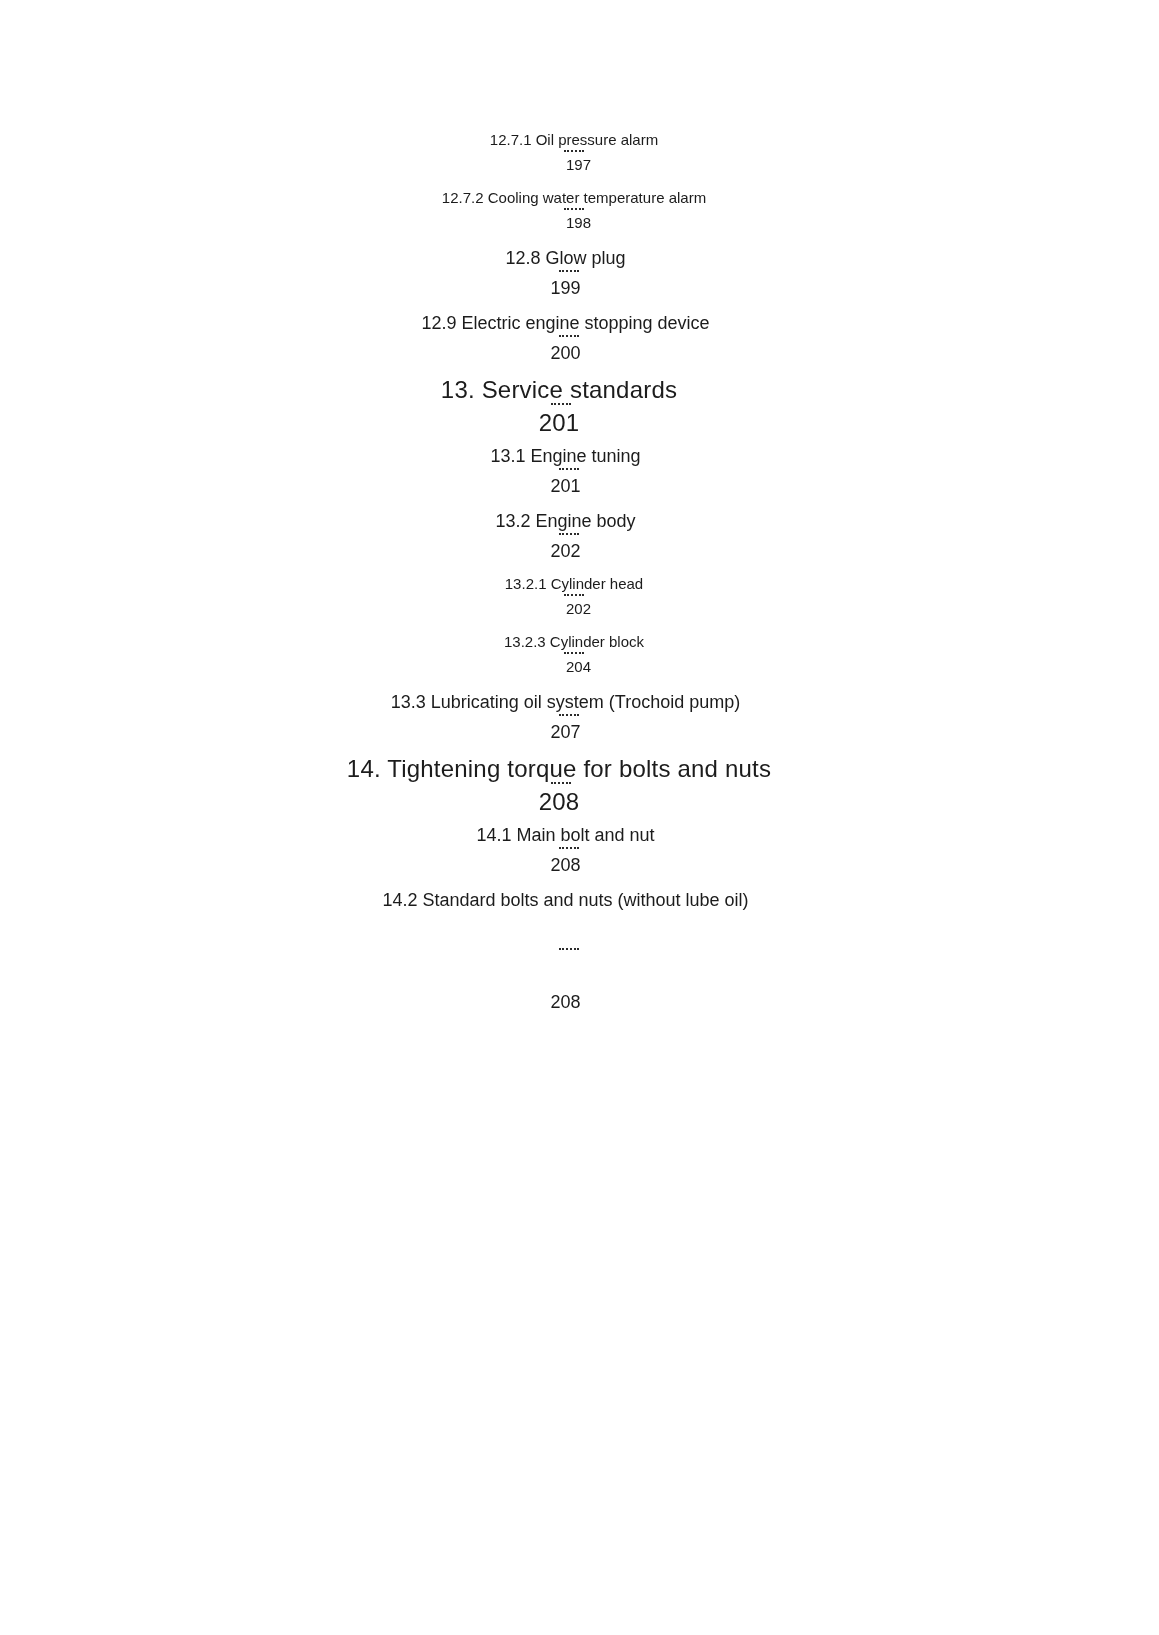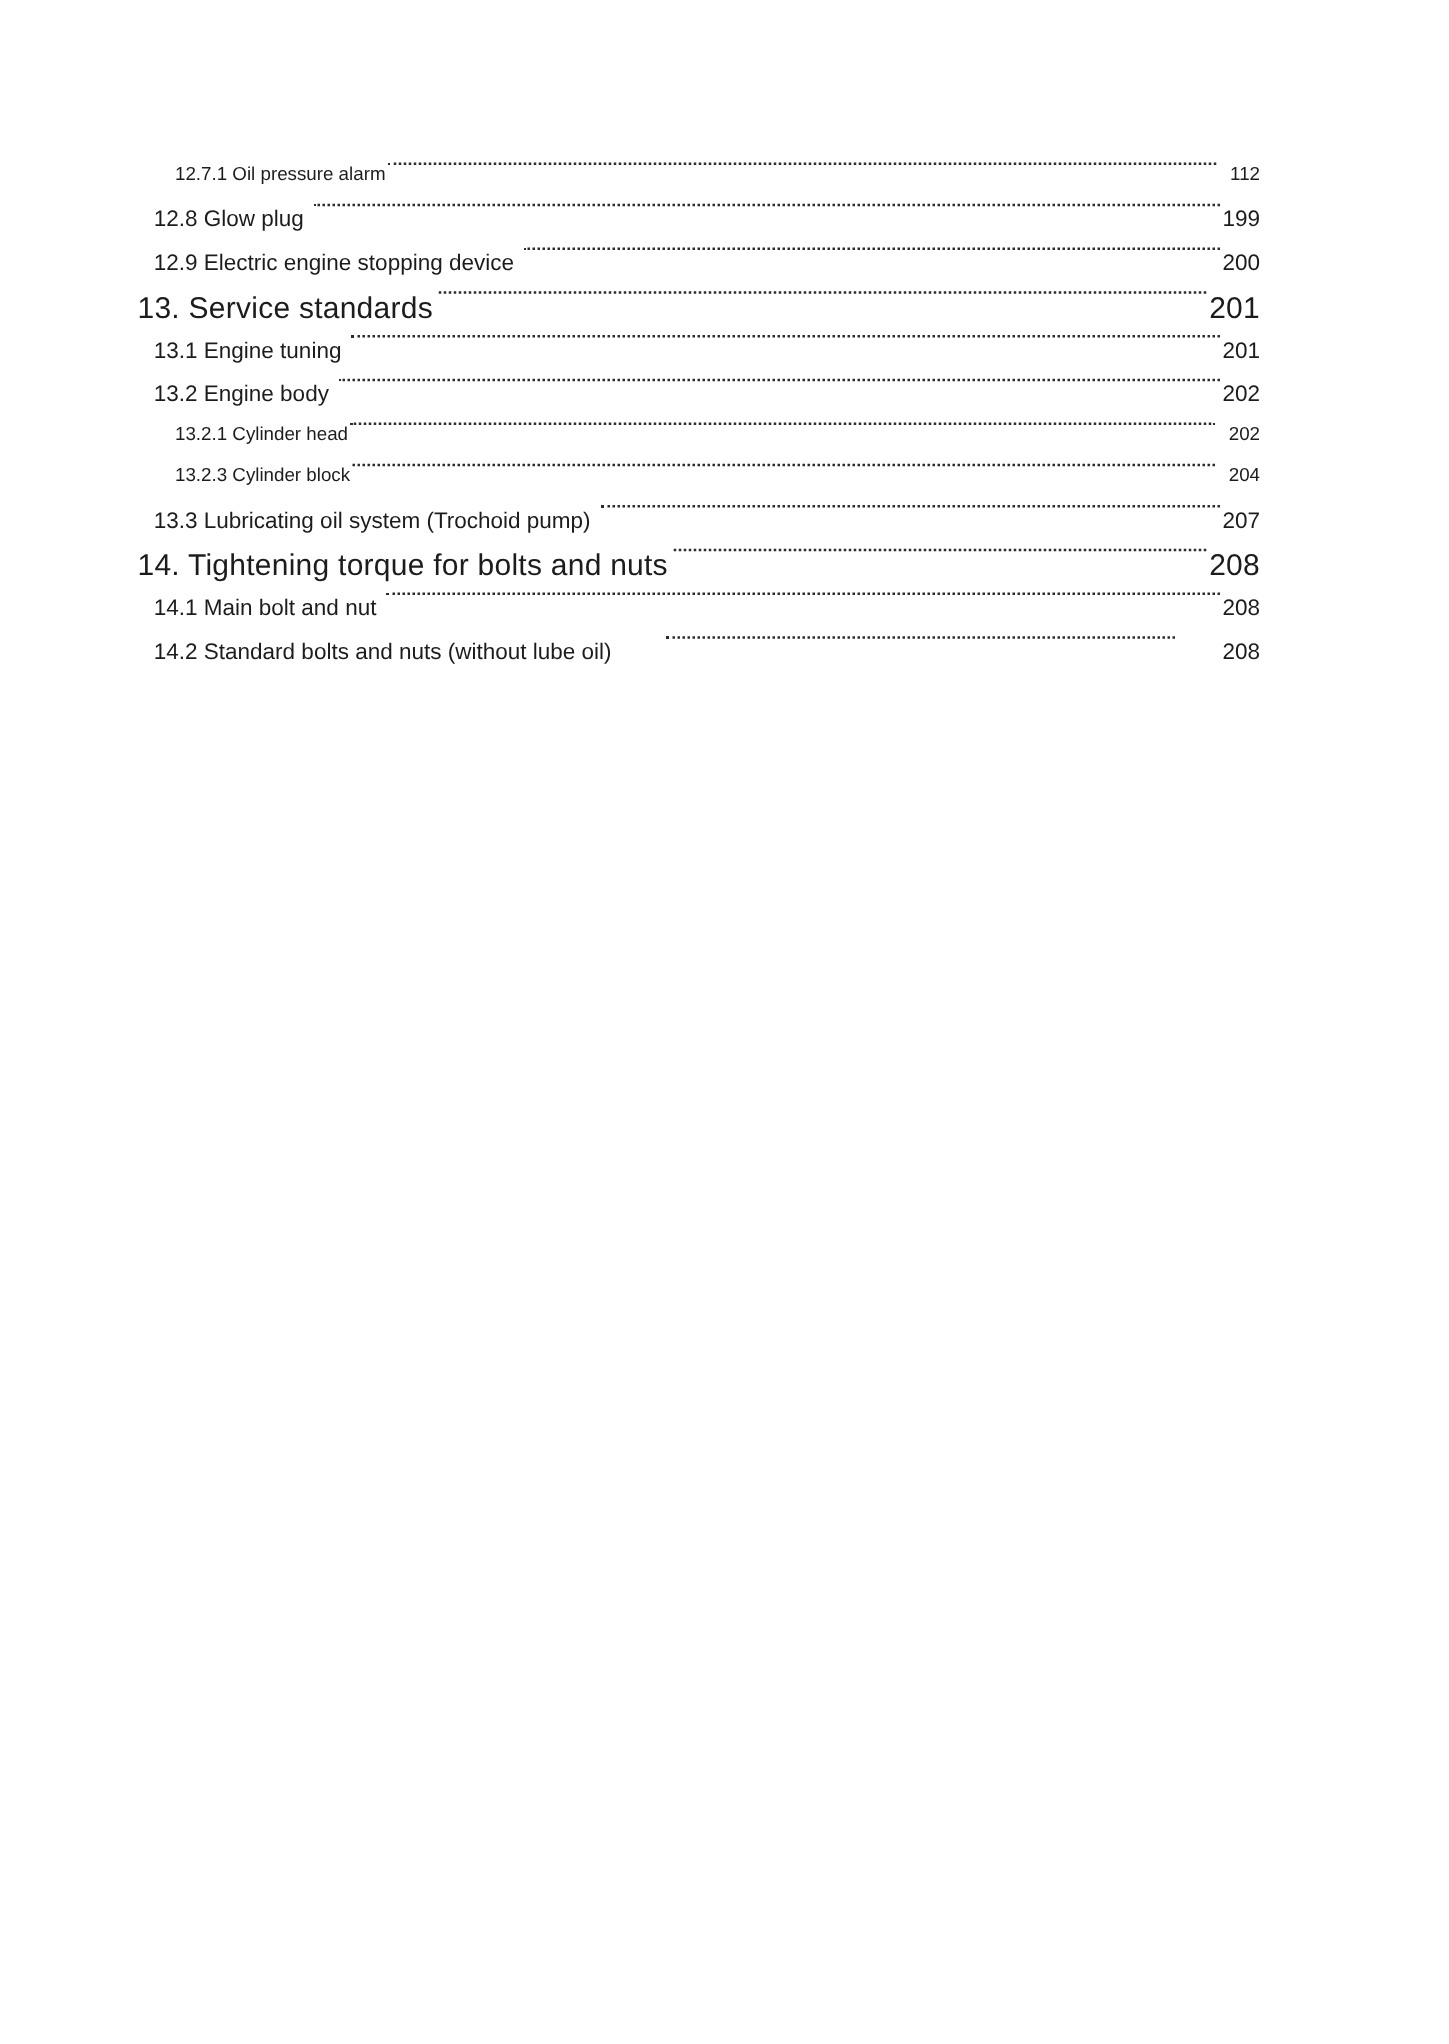--- a/index.html
+++ b/index.html
@@ -12,23 +12,24 @@
     width: 1159px;
     height: 1635px;
     background: #ffffff;
     overflow: hidden;
   }
   .toc {
     padding: 130px 151px 0 0;
   }
   .toc-row {
     display: flex;
-    align-items: flex-start;
+    align-items: center;
     color: #1c1c1c;
     white-space: nowrap;
+    flex-direction: column;
   }
   .toc-row .label { flex: 0 0 auto; }
   .toc-row .dots {
     flex: 1 1 auto;
     border-bottom: 2px dotted #2b2b2b;
     margin: 0 2px 4px 5px;
     min-width: 20px;
   }
   .toc-row .page-num {
     flex: 0 0 auto;
@@ -64,23 +65,28 @@
   .toc-row:last-child { margin-top: 8px; gap: 36px; }
 </style>
 </head>
 <body>
 
 <div class="page">
   <div class="toc">
   <div class="toc-row lvl3">
     <span class="label">12.7.1 Oil pressure alarm</span>
     <span class="dots"></span>
-    <span class="page-num">112</span>
+    <span class="page-num">197</span>
   </div>
 
+  <div class="toc-row lvl3">
+    <span class="label">12.7.2 Cooling water temperature alarm</span>
+    <span class="dots"></span>
+    <span class="page-num">198</span>
+  </div>
 
   <div class="toc-row lvl2">
     <span class="label">12.8 Glow plug</span>
     <span class="dots"></span>
     <span class="page-num">199</span>
   </div>
 
   <div class="toc-row lvl2">
     <span class="label">12.9 Electric engine stopping device</span>
     <span class="dots"></span>

